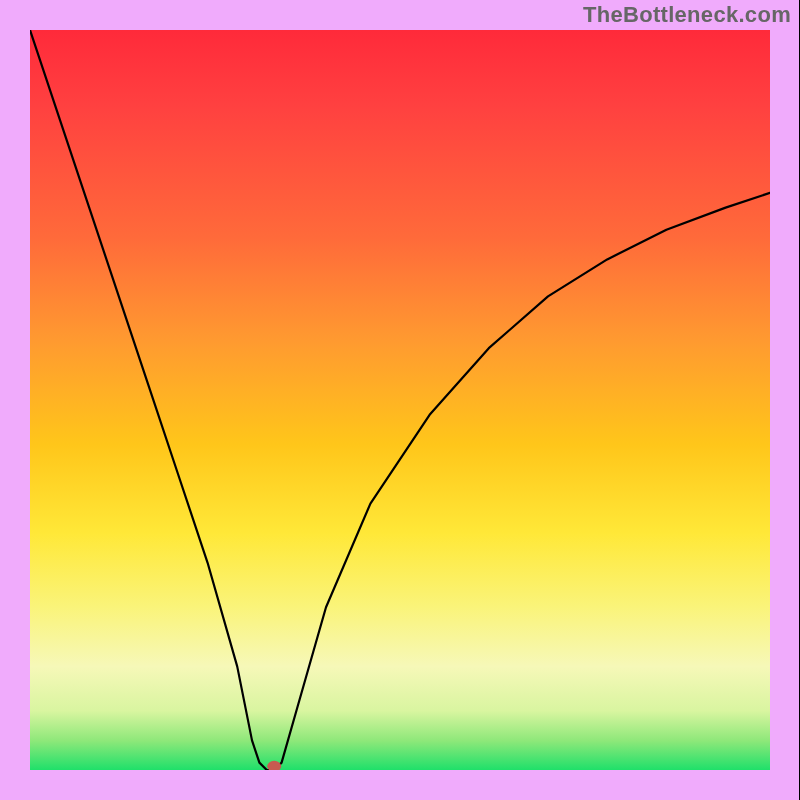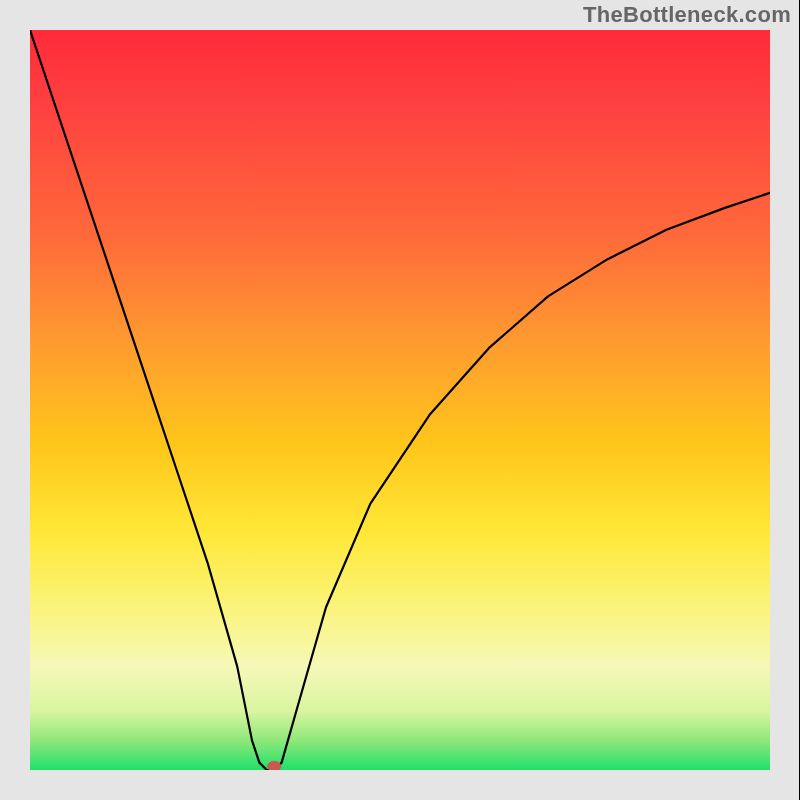--- a/index.html
+++ b/index.html
@@ -8,21 +8,21 @@
     width: 800px;
     height: 800px;
     background: #000;
     font-family: Arial, Helvetica, sans-serif;
     overflow: hidden;
   }
   .frame {
     position: relative;
     width: 799px;
     height: 800px;
-    background: #e5e5e5;
+    background: #f0abfc;
   }
   .watermark {
     position: absolute;
     top: 2px;
     right: 8px;
     color: #666;
     font-size: 22px;
     font-weight: 600;
     letter-spacing: 0.3px;
     user-select: none;

